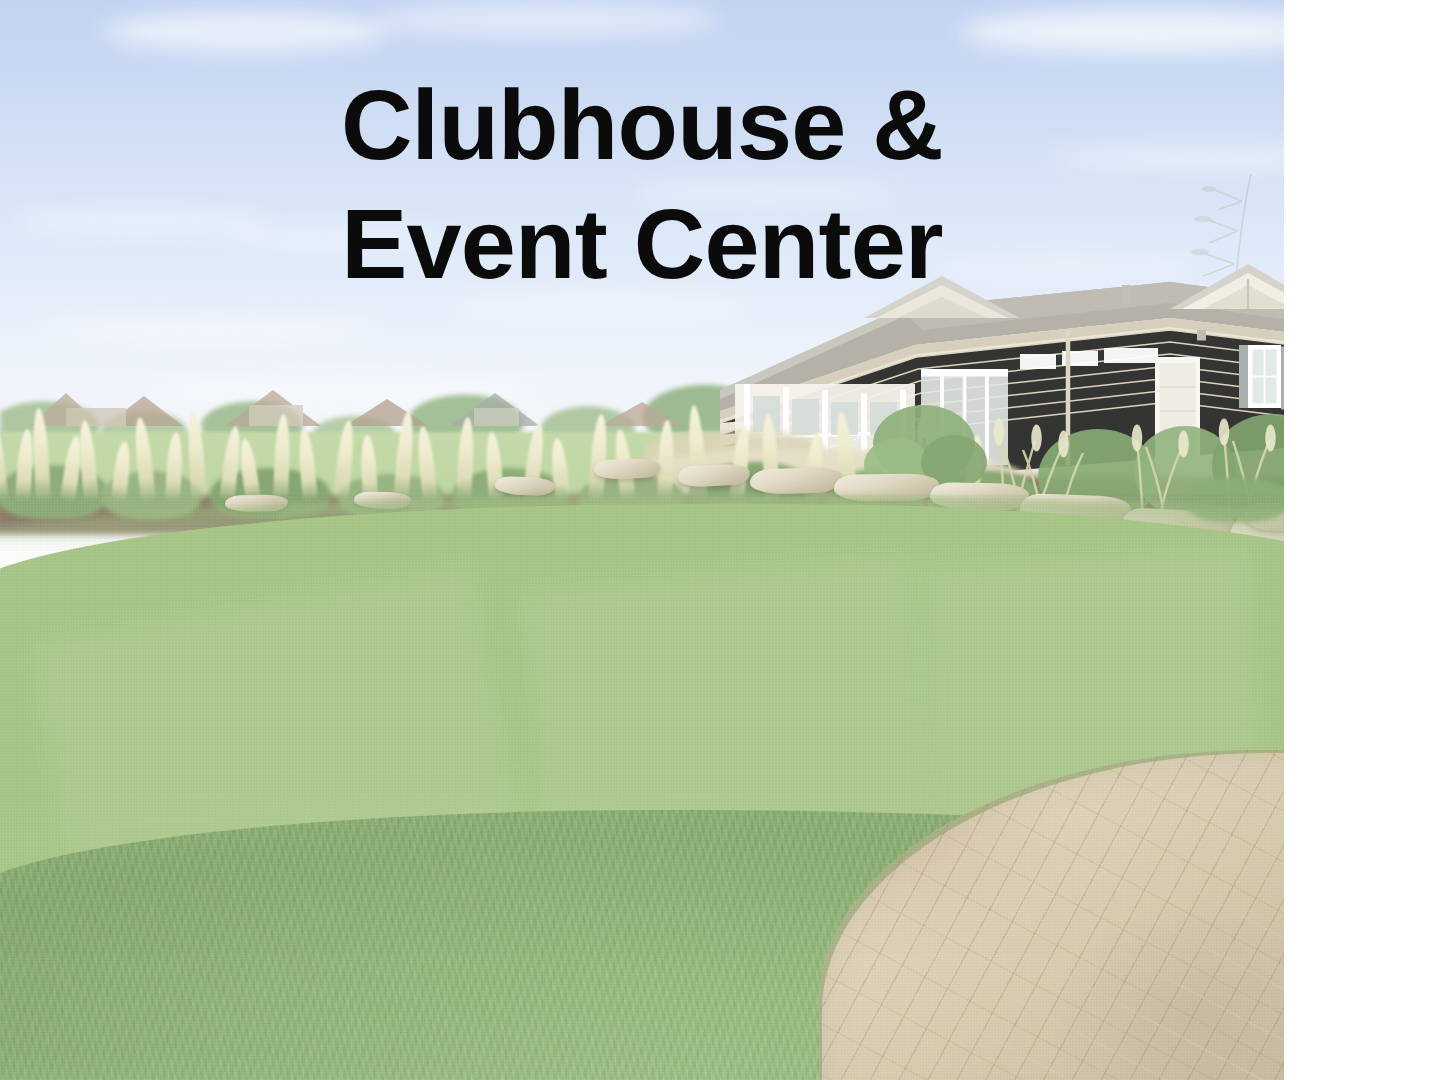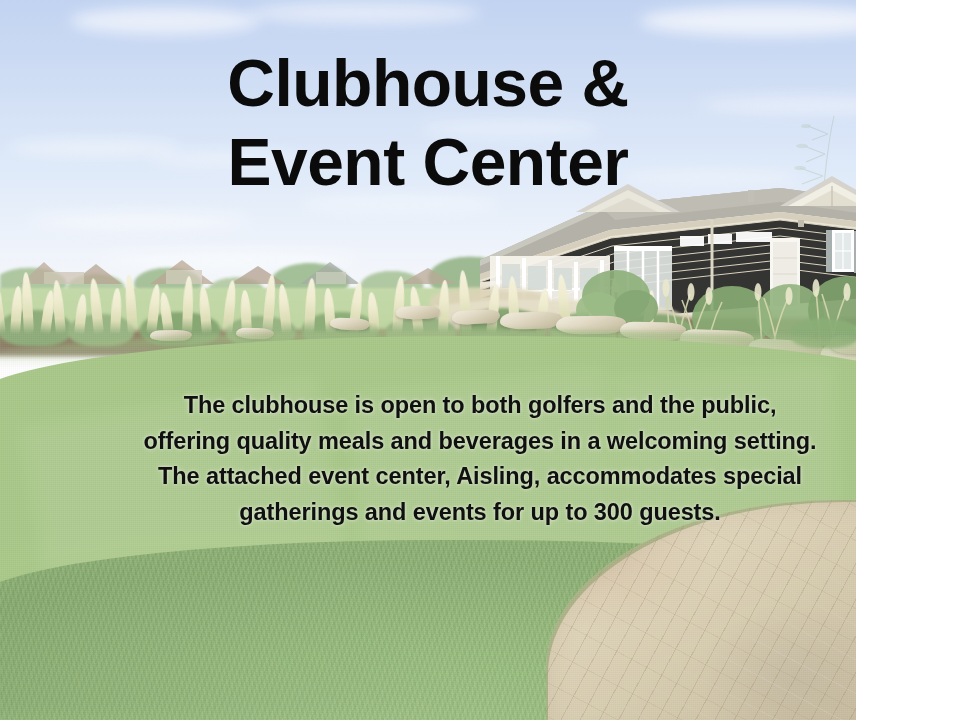--- a/index.html
+++ b/index.html
@@ -588,16 +588,15 @@
     <div class="patio-edge"></div>
 
     <div class="turf-noise"></div>
     <div class="photo-wash"></div>
   </div>
 
   <div class="text-layer">
     <h1 class="title">Clubhouse &amp;
 Event Center</h1>
 
-    <p class="body-text">The clubhouse is open to both golfers and the public, offering quality meals and beverages in a welcoming setting. The attached event center, Aisling, accommodates special gatherings and events for up to 300 guests.</p>
   </div>
 
 </div>
 
 </body></html>

